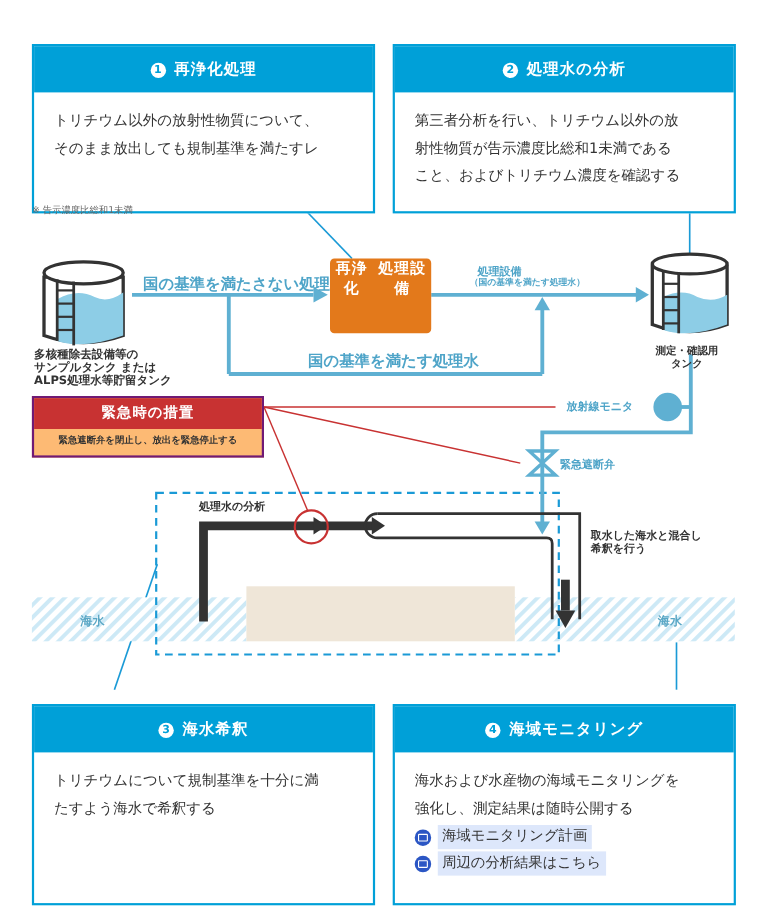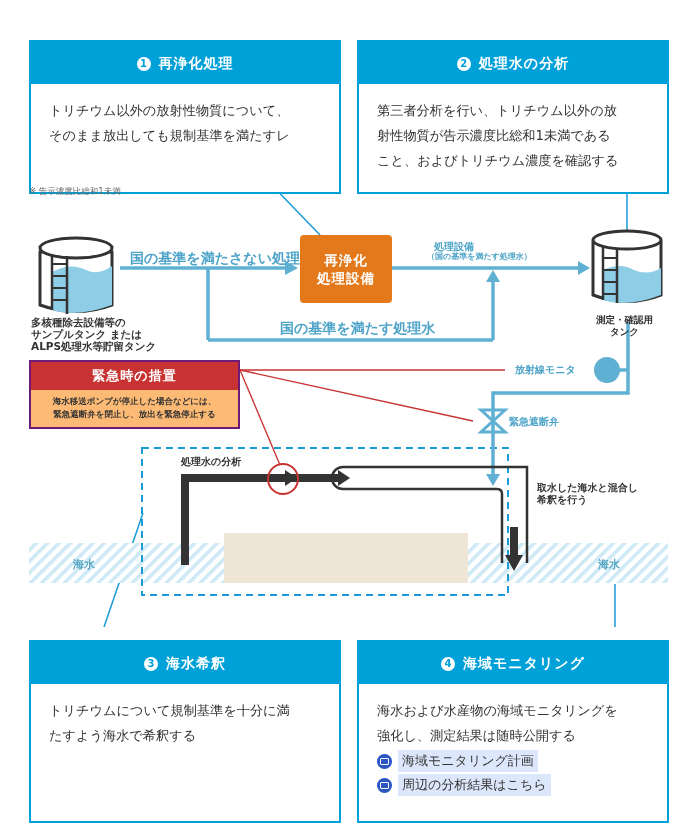--- a/index.html
+++ b/index.html
@@ -17,21 +17,21 @@
                display:inline-flex; align-items:center; justify-content:center; margin-right:6px; flex:none; }
   .link .ico span { width:7px; height:5px; border:1.2px solid #fff; border-radius:1px; display:block; }
   .link .txt { background:#dde7fb; padding:0 4px; font-size:13px; line-height:22px; color:#333; cursor:pointer; }
   .note { position:absolute; left:29px; top:186px; font-size:8.5px; color:#666; }
   svg { position:absolute; left:0; top:0; }
   .lbl { position:absolute; font-weight:bold; white-space:nowrap; }
   .blue-lbl { color:#4ea4c8; font-size:14px; }
   .dark-lbl { color:#333; font-size:10.5px; line-height:12px; }
   .proc { position:absolute; left:300px; top:235px; width:92px; height:68px; background:#e3791b;
           border-radius:4px; color:#fff; font-weight:bold; font-size:13.5px; text-align:center;
-          display:flex; flex-direction:column; justify-content:center; line-height:18px; letter-spacing:1px; }
+          display:flex; flex-direction:row; justify-content:center; line-height:18px; letter-spacing:1px; }
   .emerg { position:absolute; left:29px; top:360px; width:211px; border:2px solid #701a75; background:#fdba74; box-sizing:border-box; }
   .emerg-head { background:#c83232; color:#fff; font-weight:bold; font-size:13px; text-align:center; height:28px; line-height:28px; letter-spacing:1px; }
   .emerg-body { font-size:8.5px; color:#333; text-align:center; padding:5px 2px 6px 2px; line-height:13px; font-weight:bold; }
 </style>
 </head>
 <body>
 
 <svg width="700" height="839">
   <defs>
     <pattern id="hatch" width="8" height="8" patternUnits="userSpaceOnUse" patternTransform="rotate(45)">
@@ -195,16 +195,15 @@
 <div class="lbl dark-lbl" style="left:537px;top:482px;font-size:10px;">
   <div>取水した海水と混合し</div>
   <div>希釈を行う</div>
 </div>
 <div class="lbl blue-lbl" style="left:73px;top:557px;font-size:11px;color:#5aa7c5;">海水</div>
 <div class="lbl blue-lbl" style="left:598px;top:557px;font-size:11px;color:#5aa7c5;">海水</div>
 
 <div class="emerg">
   <div class="emerg-head">緊急時の措置</div>
   <div class="emerg-body">
-    <div>海水移送ポンプが停止した場合などには、</div>
     <div>緊急遮断弁を閉止し、放出を緊急停止する</div>
   </div>
 </div>
 
 </body></html>

